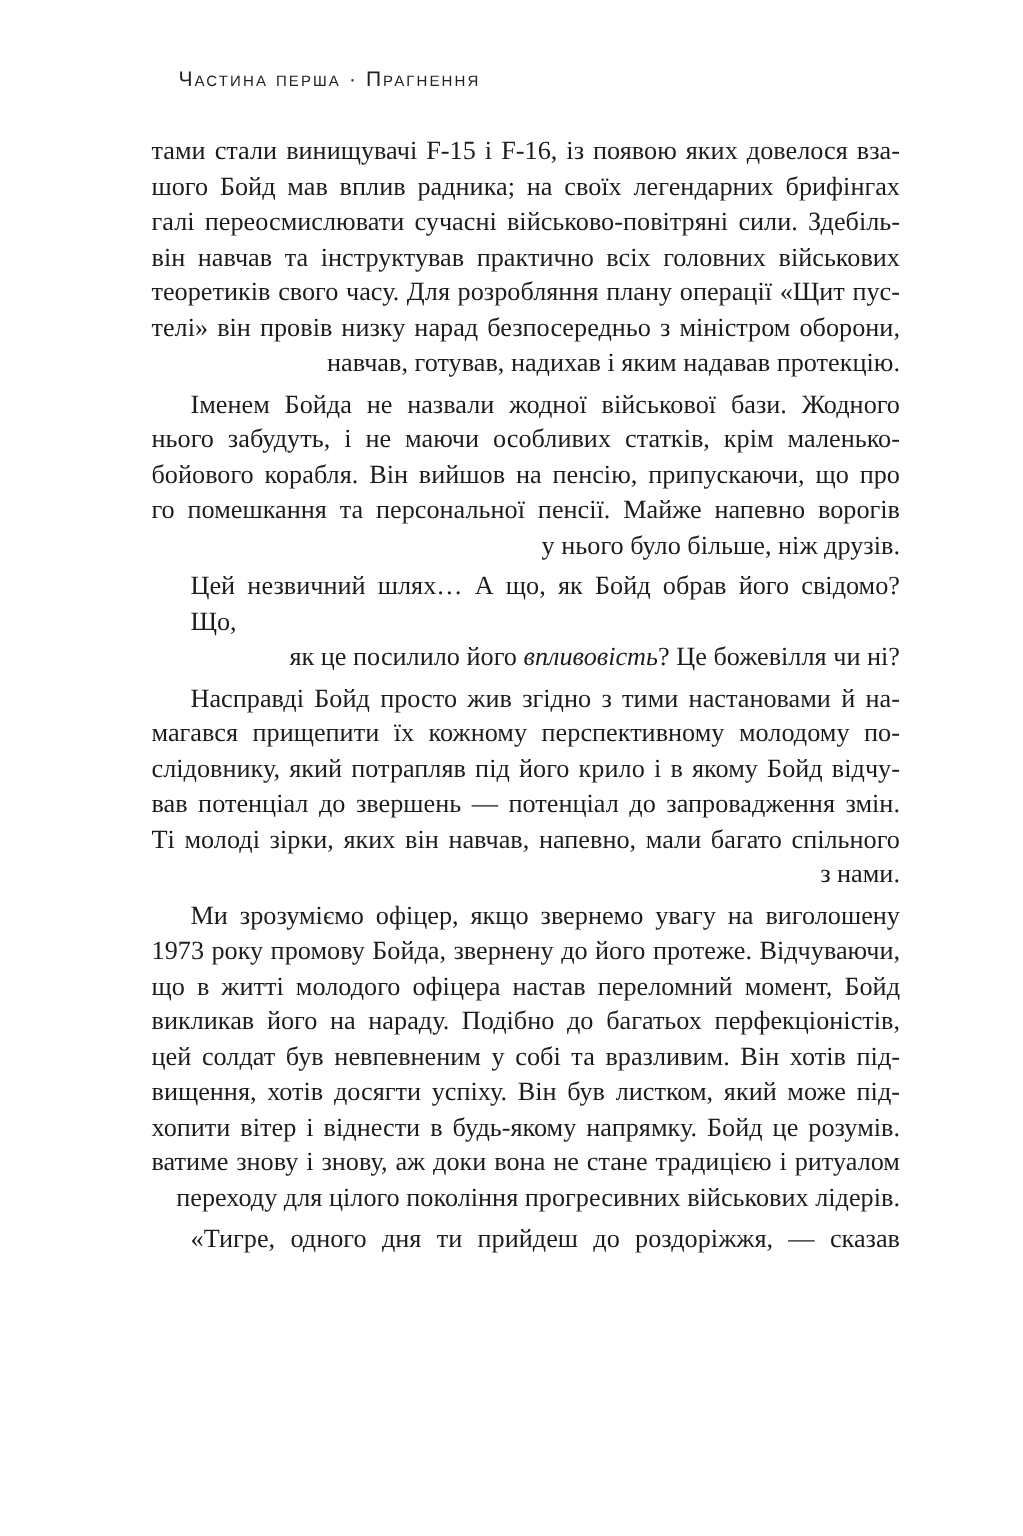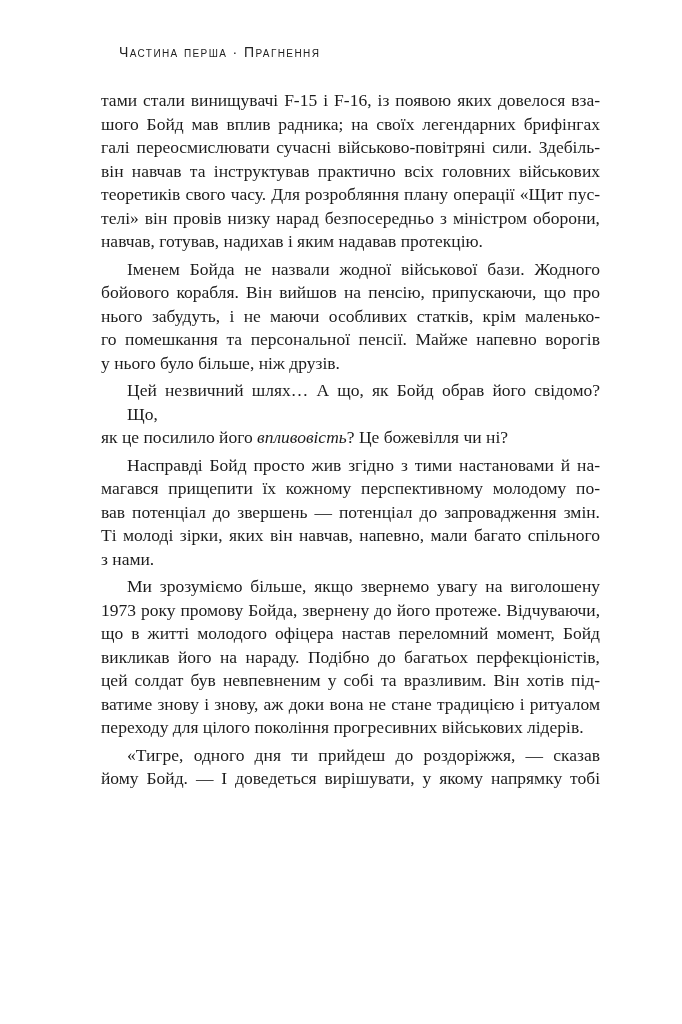--- a/index.html
+++ b/index.html
@@ -32,21 +32,21 @@
     left: 97px;
     top: 85px;
     width: 507px;
     font-size: 17.5px;
     line-height: 23.5px;
   }
   .paragraph {
     margin: 4px;
   }
   .line {
-    text-align: left;
+    text-align: right;
   }
   .line.j {
     text-align: justify;
     text-align-last: justify;
     -moz-text-align-last: justify;
   }
   .line.indent {
     padding-left: 26px;
   }
   .em {
@@ -74,42 +74,45 @@
         <div class="line j"><span>тами стали винищувачі F-15 і F-16, із появою яких довелося вза-</span></div>
         <div class="line j"><span>шого Бойд мав вплив радника; на своїх легендарних брифінгах</span></div>
         <div class="line j"><span>галі переосмислювати сучасні військово-повітряні сили. Здебіль-</span></div>
         <div class="line j"><span>він навчав та інструктував практично всіх головних військових</span></div>
         <div class="line j"><span>теоретиків свого часу. Для розробляння плану операції «Щит пус-</span></div>
         <div class="line j"><span>телі» він провів низку нарад безпосередньо з міністром оборони,</span></div>
         <div class="line"><span>навчав, готував, надихав і яким надавав протекцію.</span></div>
       </div>
       <div class="paragraph">
         <div class="line j indent"><span>Іменем Бойда не назвали жодної військової бази. Жодного</span></div>
+        <div class="line j"><span>нього забудуть, і не маючи особливих статків, крім маленько-</span></div>
         <div class="line j"><span>бойового корабля. Він вийшов на пенсію, припускаючи, що про</span></div>
-        <div class="line j"><span>нього забудуть, і не маючи особливих статків, крім маленько-</span></div>
         <div class="line j"><span>го помешкання та персональної пенсії. Майже напевно ворогів</span></div>
         <div class="line"><span>у нього було більше, ніж друзів.</span></div>
       </div>
       <div class="paragraph">
         <div class="line j indent"><span>Цей незвичний шлях… А що, як Бойд обрав його свідомо? Що,</span></div>
         <div class="line"><span>як це посилило його </span><span class="em">впливовість</span><span>? Це божевілля чи ні?</span></div>
       </div>
       <div class="paragraph">
         <div class="line j indent"><span>Насправді Бойд просто жив згідно з тими настановами й на-</span></div>
         <div class="line j"><span>магався прищепити їх кожному перспективному молодому по-</span></div>
+        <div class="line j"><span>слідовнику, який потрапляв під його крило і в якому Бойд відчу-</span></div>
         <div class="line j"><span>вав потенціал до звершень — потенціал до запровадження змін.</span></div>
         <div class="line j"><span>Ті молоді зірки, яких він навчав, напевно, мали багато спільного</span></div>
         <div class="line"><span>з нами.</span></div>
       </div>
       <div class="paragraph">
-        <div class="line j indent"><span>Ми зрозуміємо більше, якщо звернемо увагу на виголошену</span></div>
+        <div class="line j indent"><span>Ми зрозуміємо офіцер, якщо звернемо увагу на виголошену</span></div>
         <div class="line j"><span>1973 року промову Бойда, звернену до його протеже. Відчуваючи,</span></div>
         <div class="line j"><span>що в житті молодого офіцера настав переломний момент, Бойд</span></div>
         <div class="line j"><span>викликав його на нараду. Подібно до багатьох перфекціоністів,</span></div>
         <div class="line j"><span>цей солдат був невпевненим у собі та вразливим. Він хотів під-</span></div>
+        <div class="line j"><span>вищення, хотів досягти успіху. Він був листком, який може під-</span></div>
+        <div class="line j"><span>хопити вітер і віднести в будь-якому напрямку. Бойд це розумів.</span></div>
         <div class="line j"><span>ватиме знову і знову, аж доки вона не стане традицією і ритуалом</span></div>
         <div class="line"><span>переходу для цілого покоління прогресивних військових лідерів.</span></div>
       </div>
       <div class="paragraph">
         <div class="line j indent"><span>«Тигре, одного дня ти прийдеш до роздоріжжя, — сказав</span></div>
         <div class="line j"><span>йому Бойд. — І доведеться вирішувати, у якому напрямку тобі</span></div>
       </div>
     </div>
 
   <div class="folio">40</div>

